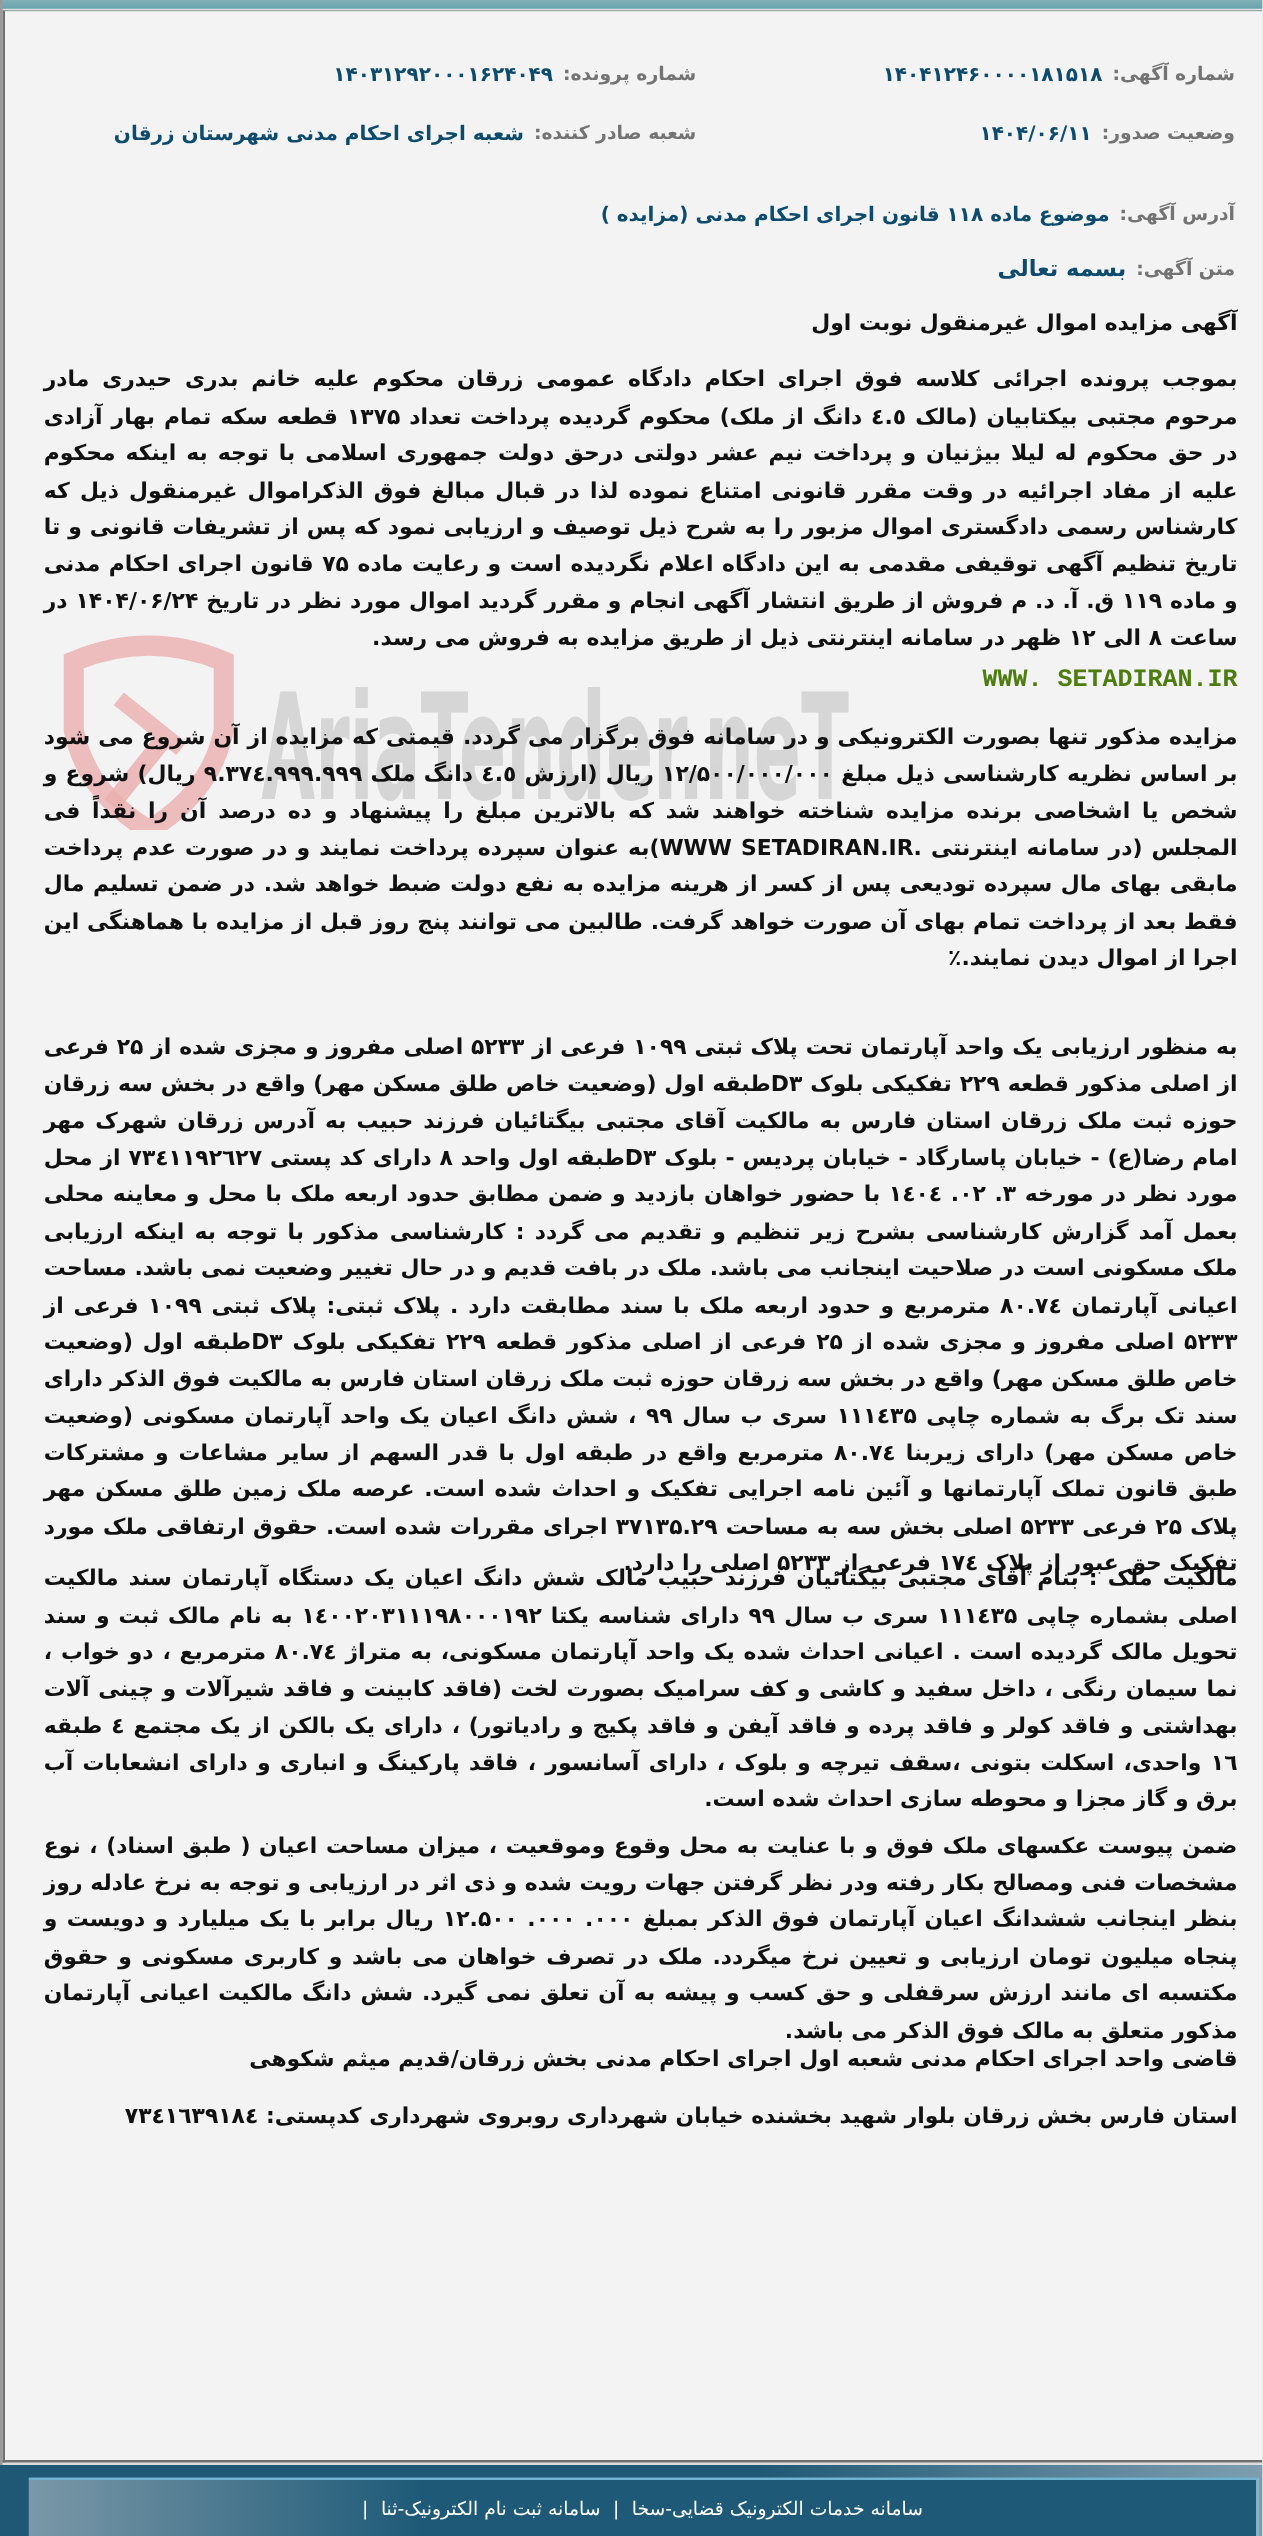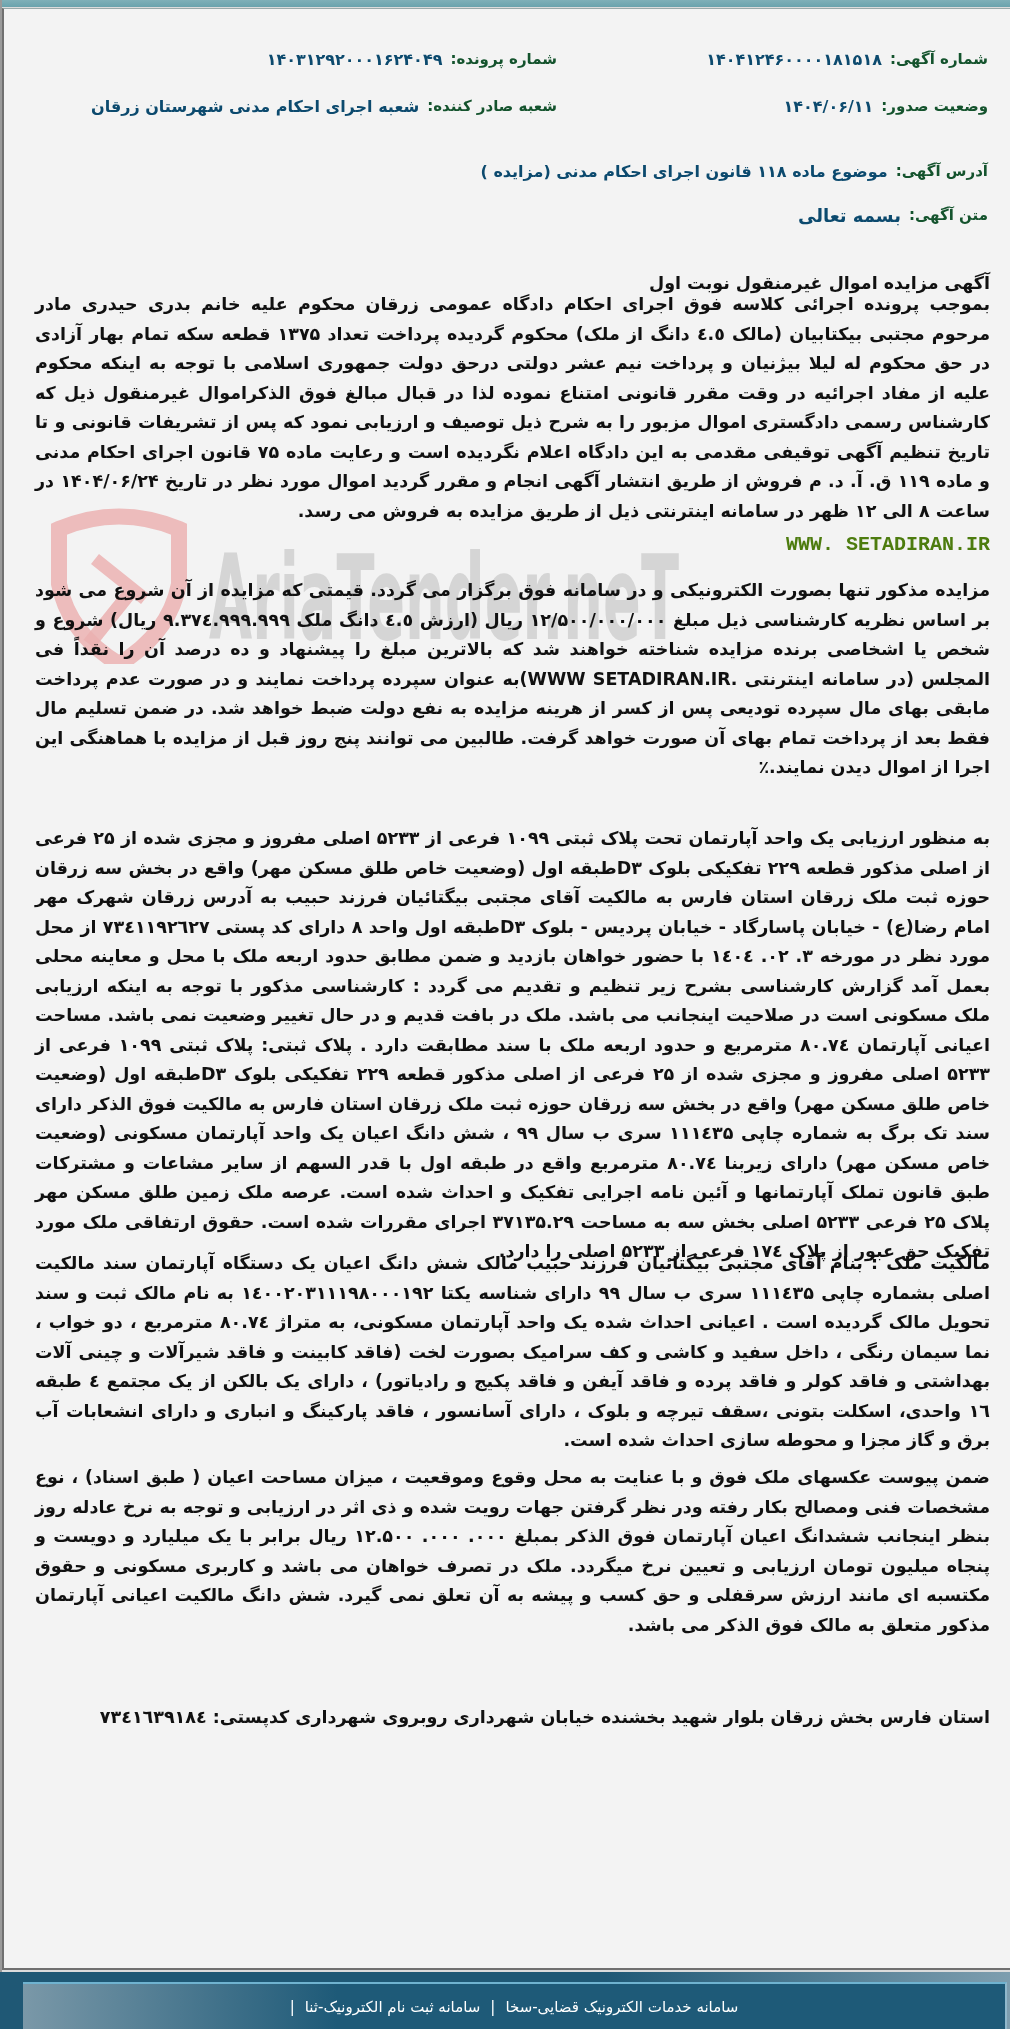--- a/index.html
+++ b/index.html
@@ -29,29 +29,29 @@
     pointer-events:none; z-index:0;
   }
   .content {
     position:absolute; left:0; top:0; width:1008px; height:100%;
     direction:rtl; z-index:1;
   }
   .meta-row {
     position:absolute; height:24px; display:flex; align-items:center; gap:8px;
     direction:rtl; white-space:nowrap;
   }
-  .lbl { color:#14532d; font-size:15px; font-weight:bold; }
+  .lbl { color:#737373; font-size:15px; font-weight:bold; }
   .val { color:#0c4a6e; font-size:16px; font-weight:bold; }
   .para {
     position:absolute; right:22px; width:955px;
     color:#111; font-size:17.5px; font-weight:bold; line-height:29.5px;
     text-align:justify; text-align-last:right;
     direction:rtl;
   }
-  .para.short { text-align-last:right;margin-top:24px; }
+  .para.short { text-align-last:right; }
   .site {
     position:absolute; right:22px;
     font-family:Liberation Mono, monospace;
     font-size:20px; font-weight:bold; color:#4d7c0f; direction:ltr;
   }
   .footer {
     position:absolute; left:0; top:1972px; width:1010px; height:57px;
     background:linear-gradient(90deg,#1f5875 0%,#1f5875 60%,#7e9eaf 100%);
   }
   .footer-inner {
@@ -120,20 +120,21 @@
 
     <div class="para" style="top:567px;">مزایده مذکور تنها بصورت الکترونیکی و در سامانه فوق برگزار می گردد. قیمتی که مزایده از آن شروع می شود بر اساس نظریه کارشناسی ذیل مبلغ ۱۲/۵۰۰/۰۰۰/۰۰۰ ریال (ارزش ٤.٥ دانگ ملک ۹.۳۷٤.۹۹۹.۹۹۹ ریال) شروع و شخص یا اشخاصی برنده مزایده شناخته خواهند شد که بالاترین مبلغ را پیشنهاد و ده درصد آن را نقداً فی المجلس (در سامانه اینترنتی .WWW SETADIRAN.IR)به عنوان سپرده پرداخت نمایند و در صورت عدم پرداخت مابقی بهای مال سپرده تودیعی پس از کسر از هرینه مزایده به نفع دولت ضبط خواهد شد. در ضمن تسلیم مال فقط بعد از پرداخت تمام بهای آن صورت خواهد گرفت. طالبین می توانند پنج روز قبل از مزایده با هماهنگی این اجرا از اموال دیدن نمایند.٪</div>
 
 
     <div class="para" style="top:815px;">به منظور ارزیابی یک واحد آپارتمان تحت پلاک ثبتی ۱۰۹۹ فرعی از ۵۲۳۳ اصلی  مفروز و مجزی شده از ۲۵ فرعی از اصلی مذکور قطعه ۲۲۹ تفکیکی بلوک  D۳طبقه اول (وضعیت خاص طلق مسکن مهر) واقع در بخش سه زرقان حوزه ثبت ملک زرقان استان فارس به مالکیت آقای مجتبی بیگتائیان فرزند حبیب به آدرس زرقان شهرک مهر امام رضا(ع) - خیابان پاسارگاد - خیابان پردیس - بلوک   D۳طبقه اول واحد ۸ دارای کد پستی ۷۳٤۱۱۹۲٦۲۷ از محل مورد نظر در مورخه ۳. ۰۲. ۱٤۰٤ با حضور خواهان بازدید و ضمن مطابق حدود اربعه ملک با محل و معاینه محلی بعمل آمد گزارش کارشناسی بشرح زیر تنظیم و تقدیم می گردد :  کارشناسی مذکور با توجه به اینکه ارزیابی ملک مسکونی است در صلاحیت اینجانب می باشد. ملک در بافت قدیم و در حال تغییر وضعیت نمی باشد. مساحت اعیانی آپارتمان ۸۰.۷٤ مترمربع و حدود اربعه ملک با سند مطابقت دارد . پلاک ثبتی: پلاک ثبتی ۱۰۹۹ فرعی از ۵۲۳۳ اصلی  مفروز و مجزی شده از ۲۵ فرعی از اصلی مذکور قطعه ۲۲۹ تفکیکی بلوک  D۳طبقه اول (وضعیت خاص طلق مسکن مهر) واقع در بخش سه زرقان حوزه ثبت ملک زرقان استان فارس به مالکیت فوق الذکر دارای سند تک برگ به شماره چاپی ۱۱۱٤۳۵ سری ب سال ۹۹ ، شش دانگ اعیان یک واحد آپارتمان مسکونی (وضعیت خاص مسکن مهر) دارای زیربنا ۸۰.۷٤ مترمربع واقع در طبقه اول با قدر السهم از سایر مشاعات و مشترکات طبق قانون تملک آپارتمانها و آئین نامه اجرایی تفکیک و احداث شده است. عرصه ملک زمین طلق مسکن مهر پلاک ۲۵ فرعی ۵۲۳۳ اصلی بخش سه به مساحت ۳۷۱۳۵.۲۹ اجرای مقررات شده است. حقوق ارتفاقی ملک مورد تفکیک حق عبور از پلاک ۱۷٤ فرعی از ۵۲۳۳ اصلی را دارد.</div>
 
     <div class="para" style="top:1240px;">مالکیت ملک : بنام آقای مجتبی بیگتائیان فرزند حبیب مالک شش دانگ اعیان یک دستگاه آپارتمان سند مالکیت اصلی بشماره چاپی ۱۱۱٤۳۵ سری ب سال ۹۹ دارای شناسه یکتا ۱٤۰۰۲۰۳۱۱۱۹۸۰۰۰۱۹۲ به نام مالک ثبت و سند تحویل مالک گردیده است . اعیانی احداث شده یک واحد آپارتمان مسکونی، به متراژ  ۸۰.۷٤ مترمربع ، دو خواب ، نما سیمان رنگی ، داخل سفید و کاشی و کف سرامیک بصورت لخت (فاقد کابینت و فاقد شیرآلات و چینی آلات بهداشتی و فاقد کولر و فاقد پرده و فاقد آیفن و فاقد پکیج و رادیاتور) ، دارای یک بالکن  از یک مجتمع ٤ طبقه ۱٦ واحدی، اسکلت بتونی ،سقف تیرچه و بلوک ، دارای آسانسور ، فاقد پارکینگ و انباری و دارای انشعابات آب برق و گاز مجزا و محوطه سازی احداث شده است.</div>
 
     <div class="para" style="top:1454px;">ضمن پیوست عکسهای ملک فوق و با عنایت به محل وقوع وموقعیت ، میزان مساحت اعیان ( طبق اسناد) ، نوع مشخصات فنی ومصالح بکار رفته ودر نظر گرفتن جهات رویت شده و ذی اثر در ارزیابی و توجه به نرخ عادله روز بنظر اینجانب ششدانگ اعیان آپارتمان فوق الذکر بمبلغ ۰۰۰. ۰۰۰. ۱۲.۵۰۰ ریال برابر با یک میلیارد و دویست و پنجاه میلیون تومان ارزیابی و تعیین نرخ میگردد.  ملک در تصرف خواهان می باشد و کاربری مسکونی و حقوق مکتسبه ای مانند ارزش سرقفلی و حق کسب و پیشه به آن تعلق نمی گیرد.  شش دانگ مالکیت اعیانی آپارتمان مذکور متعلق به مالک فوق الذکر می باشد.</div>
 
+    <div class="para short" style="top:1625px;">قاضی واحد اجرای احکام مدنی شعبه اول اجرای احکام مدنی بخش زرقان/قدیم  میثم شکوهی</div>
 
     <div class="para short" style="top:1670px;">استان فارس  بخش زرقان  بلوار شهید بخشنده  خیابان شهرداری  روبروی شهرداری کدپستی: ۷۳٤۱٦۳۹۱۸٤</div>
   </div>
 </div>
 
 <div class="footer">
   <div class="footer-inner">
     <span>سامانه خدمات الکترونیک قضایی-سخا</span>
     <span class="sep">|</span>
     <span>سامانه ثبت نام الکترونیک-ثنا</span>

